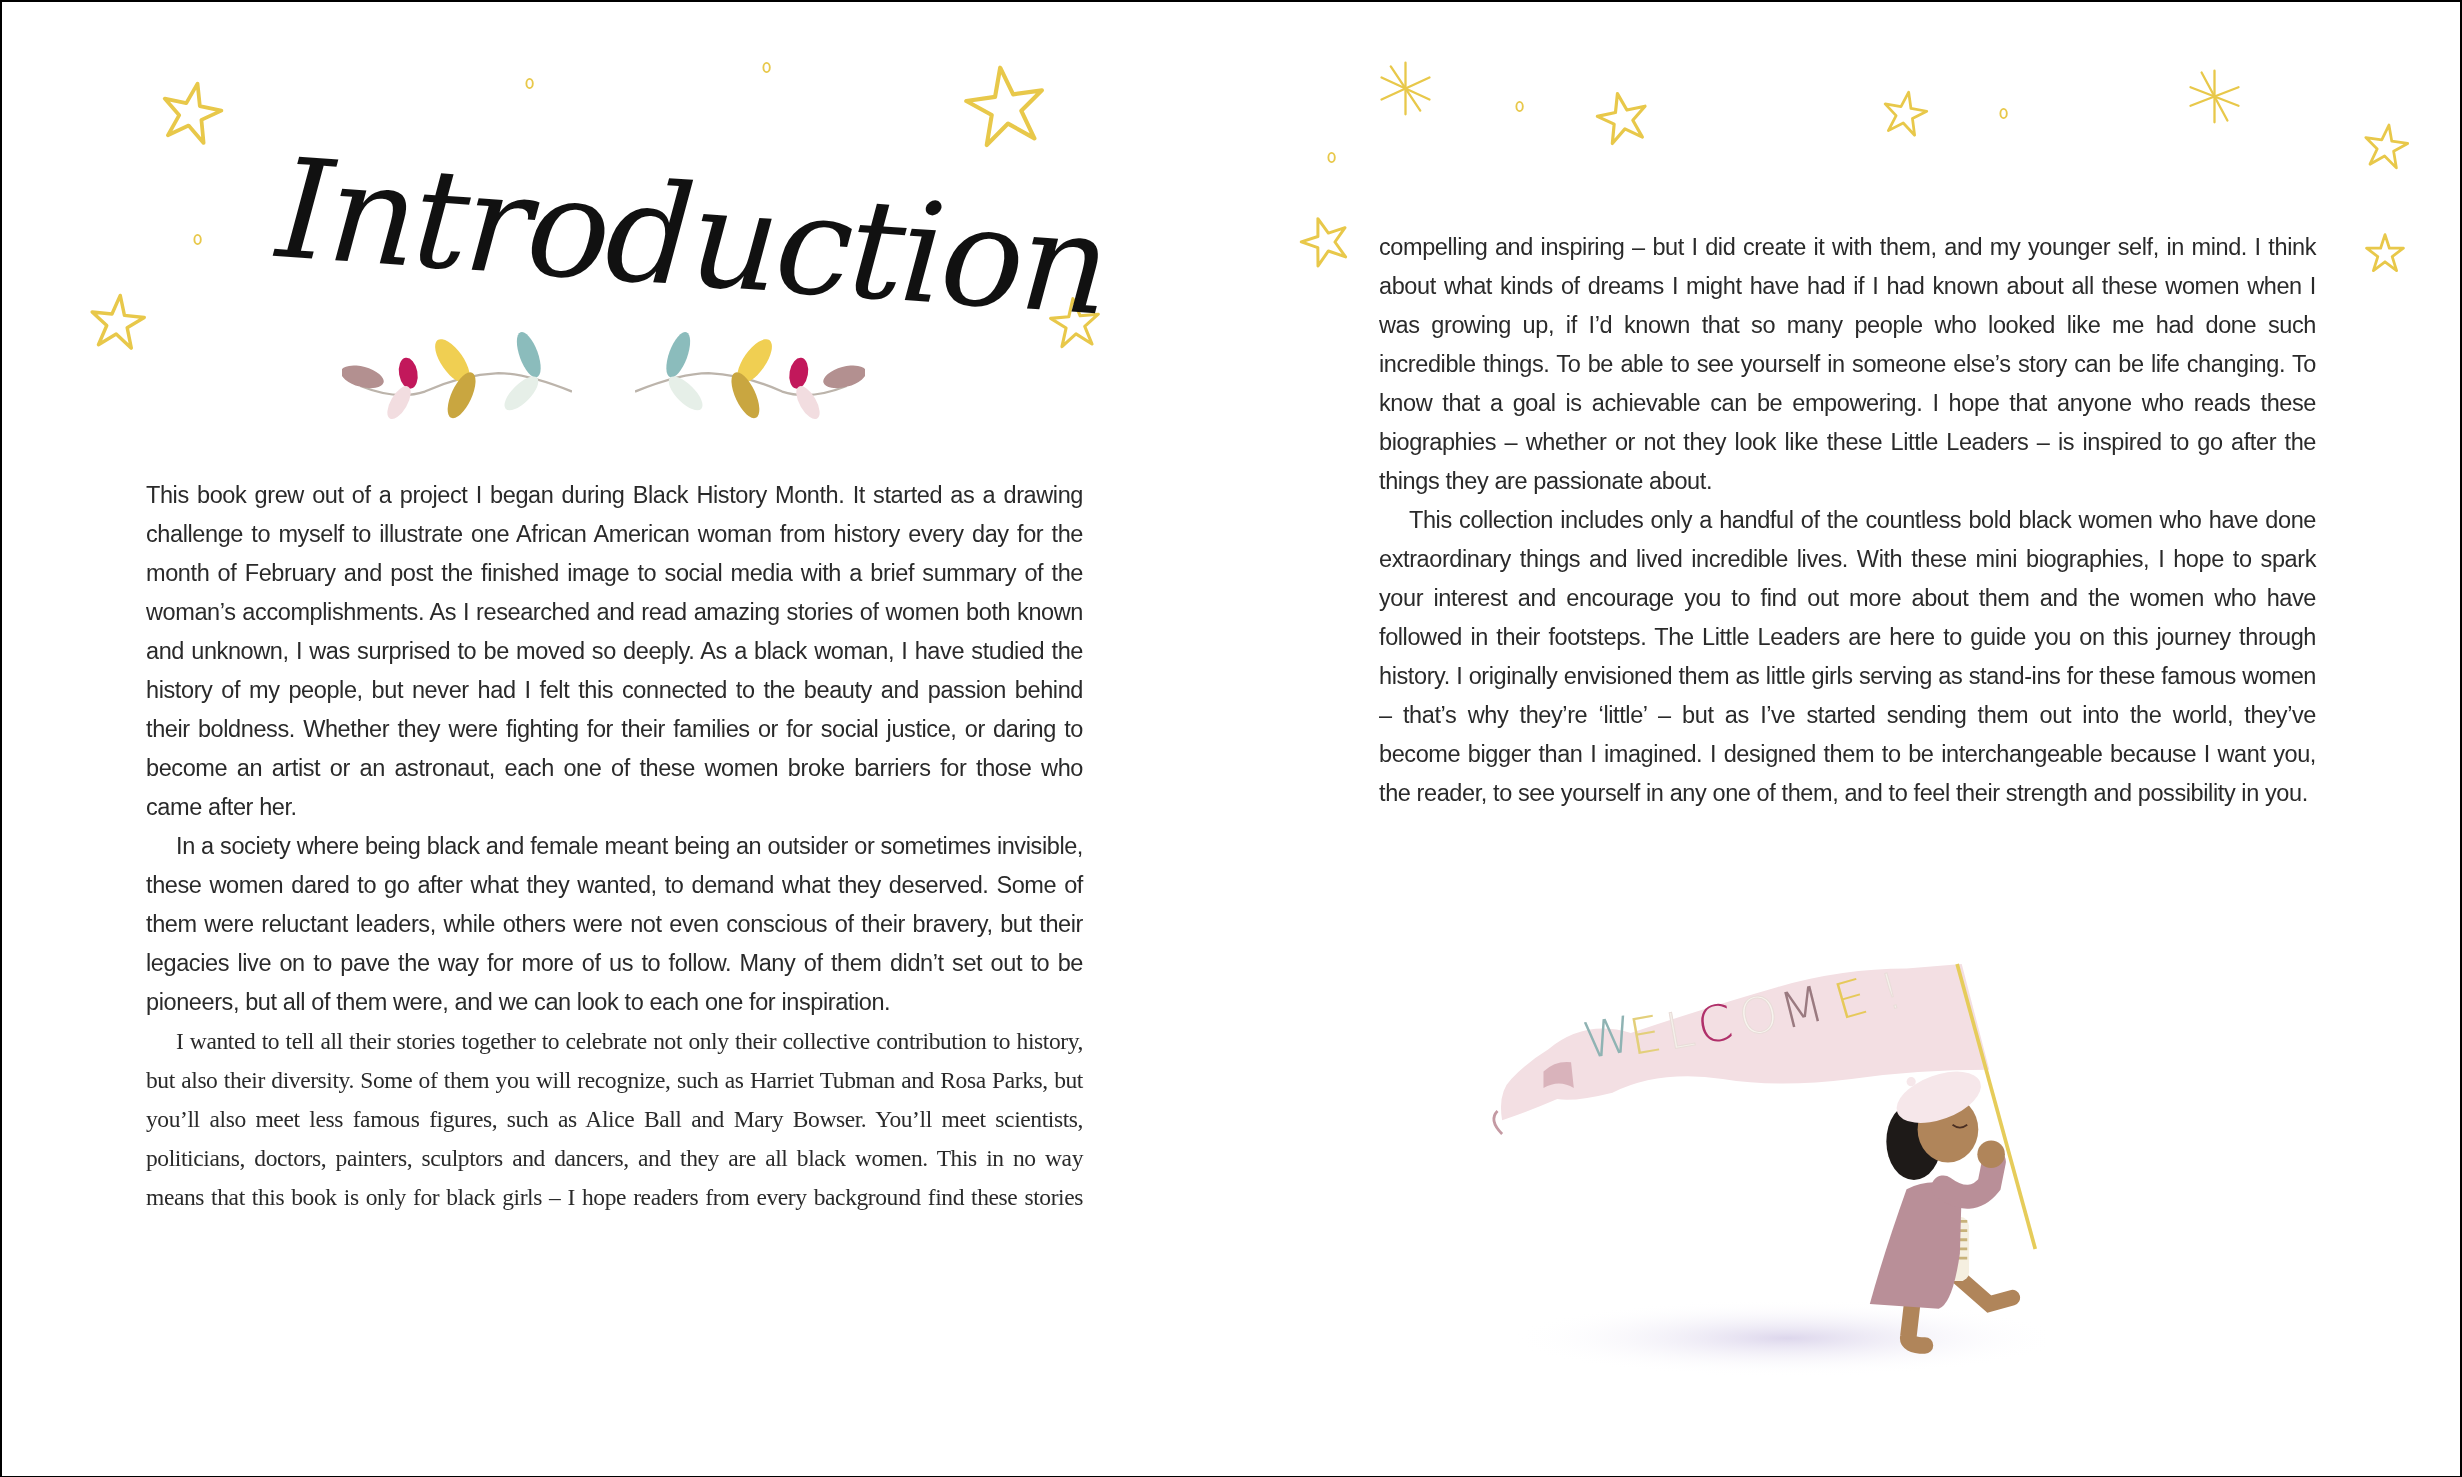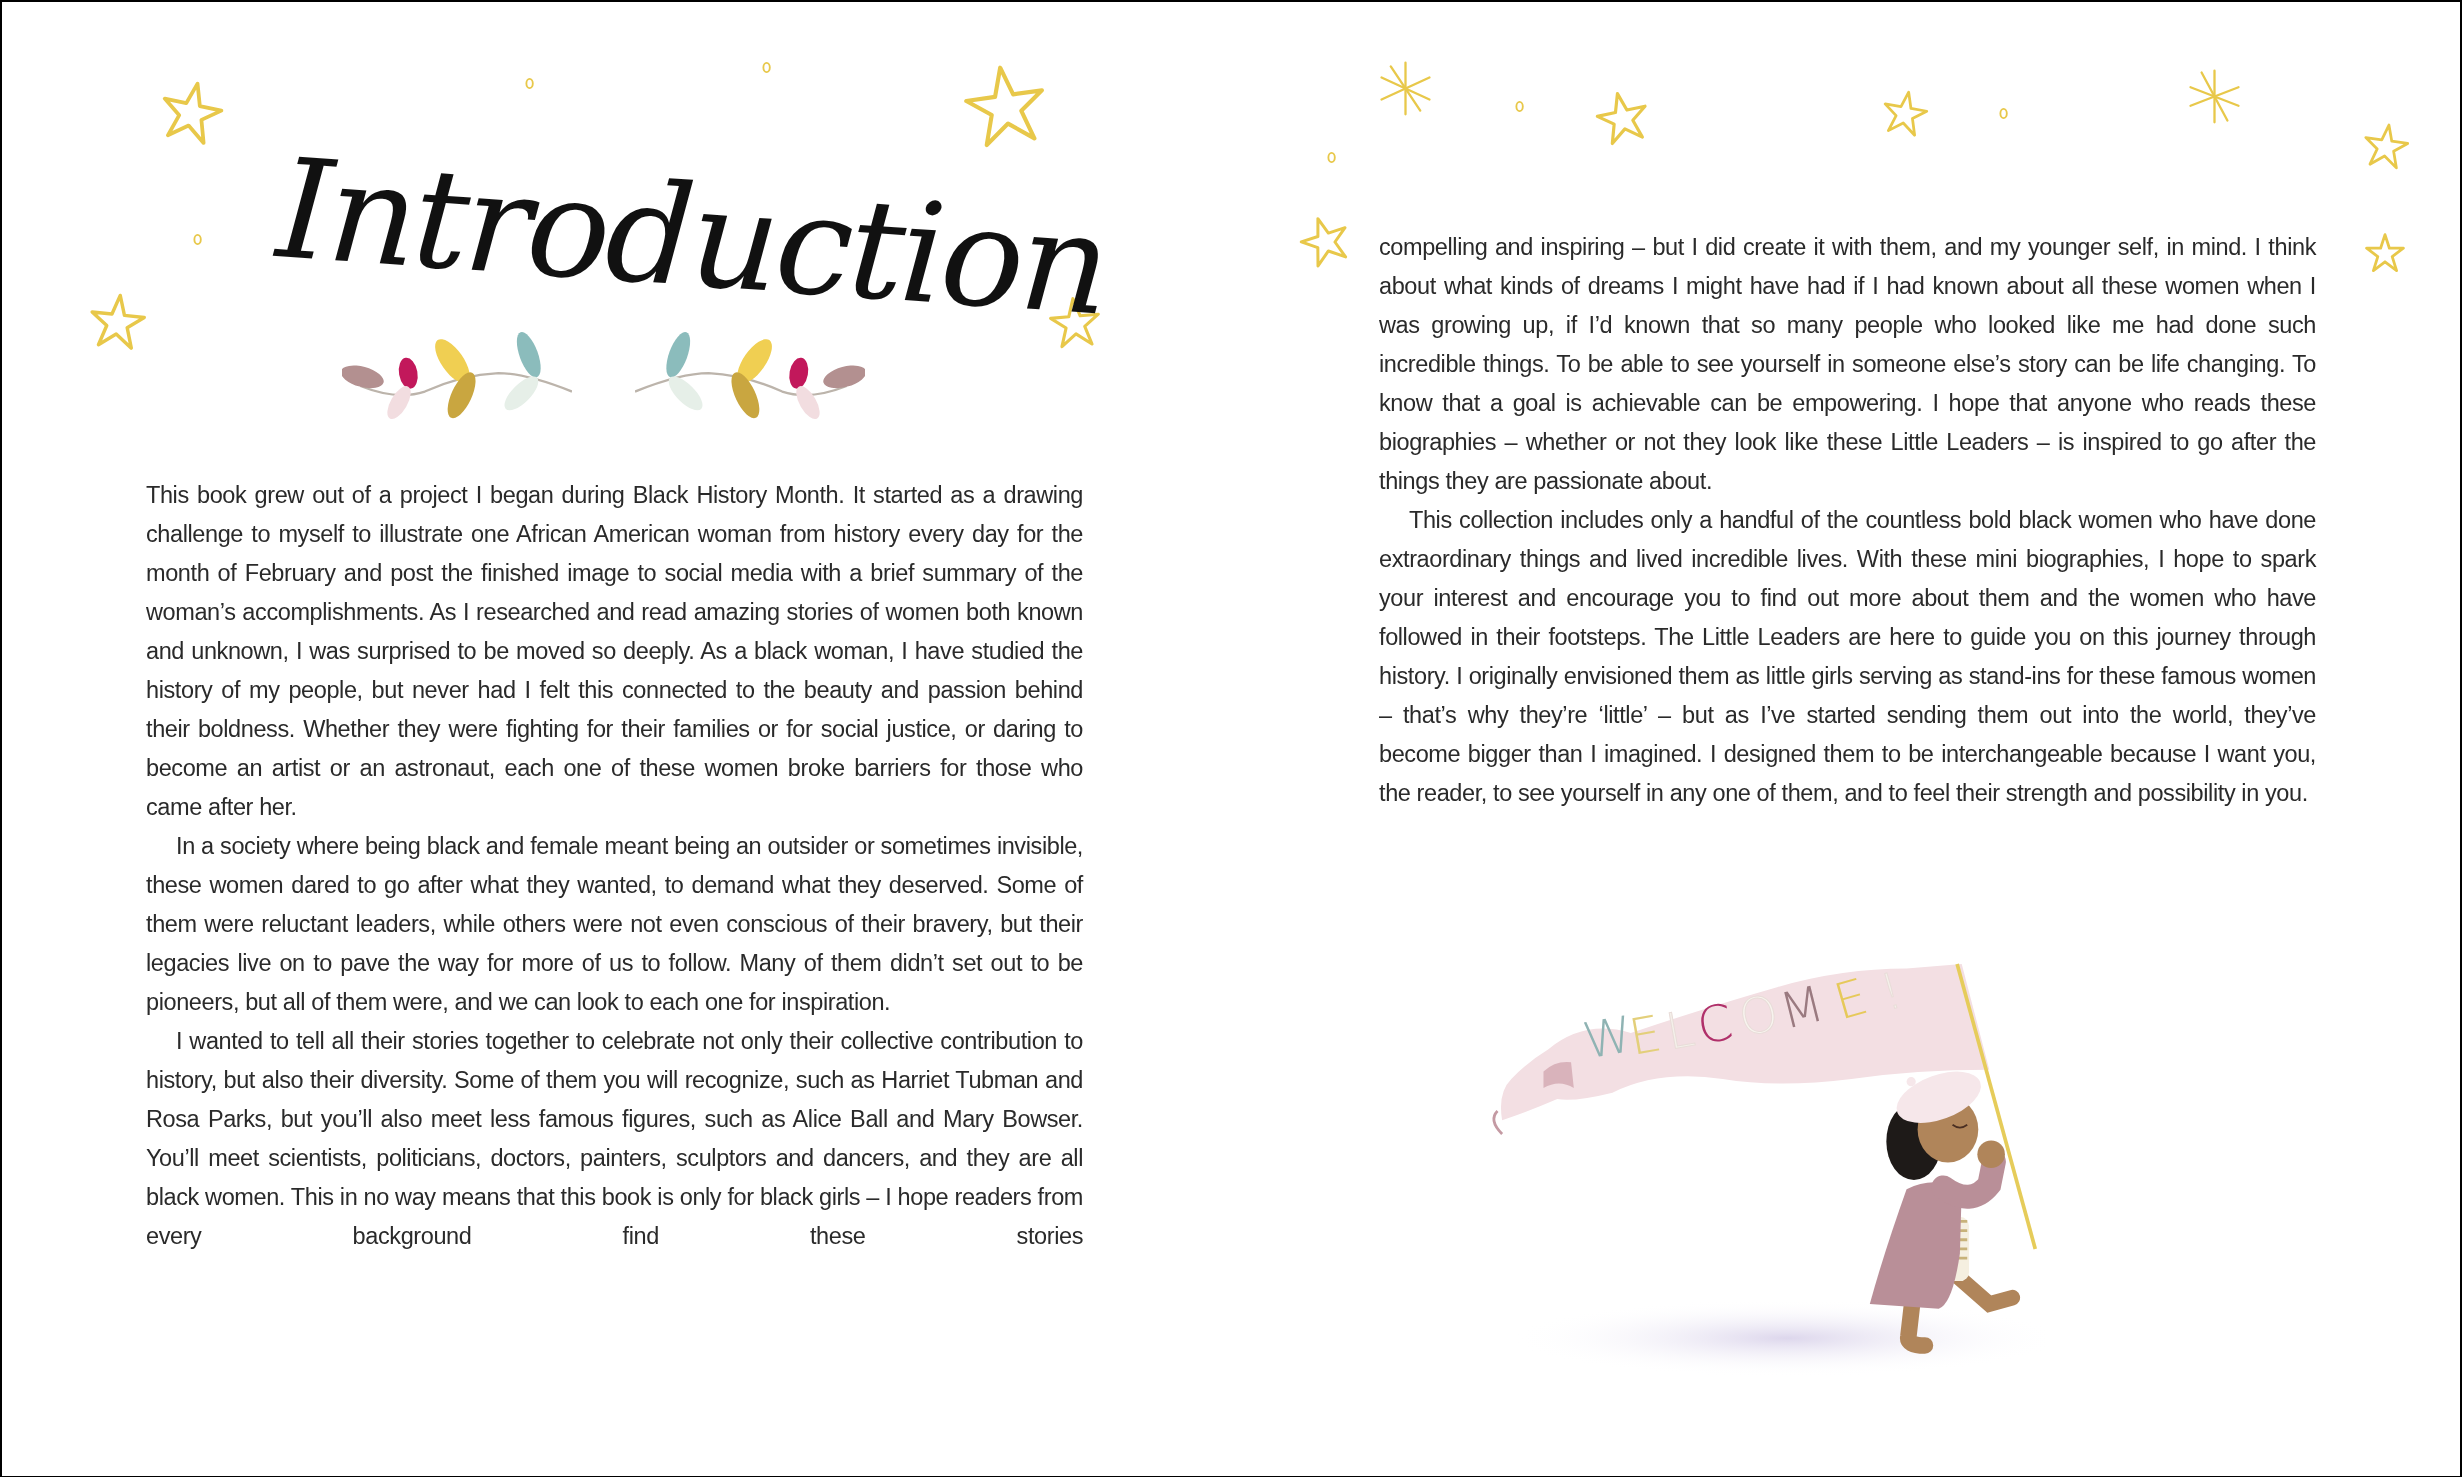--- a/index.html
+++ b/index.html
@@ -21,21 +21,21 @@
 
   .garland { position:absolute; top:327px; }
 
   .body-col { position:absolute; color:#2a2a2a;
               font-family:"Liberation Sans", sans-serif; font-size:23.5px;
               line-height:39px; letter-spacing:-0.4px; }
   .col-left { left:144px; top:474px; width:937px; }
   .col-right { left:1377px; top:184px; width:937px;margin-top:42px; }
   .para { margin:0; text-align:justify; text-align-last:left; }
   .para.indent { text-indent:30px; }
-  .para.last-line-justify { text-align-last:justify; }
+  .para.last-line-justify { text-align-last:justify;font-family:Liberation Serif, serif; }
 
   .illustration { position:absolute; left:1472px; top:939px; width:571px; height:478px; }
   .welcome-letters text { font-family:"DejaVu Sans", sans-serif; font-weight:300; }
 </style>
 </head>
 <body>
 
 <div class="frame">
 
   <div class="page page-left">

